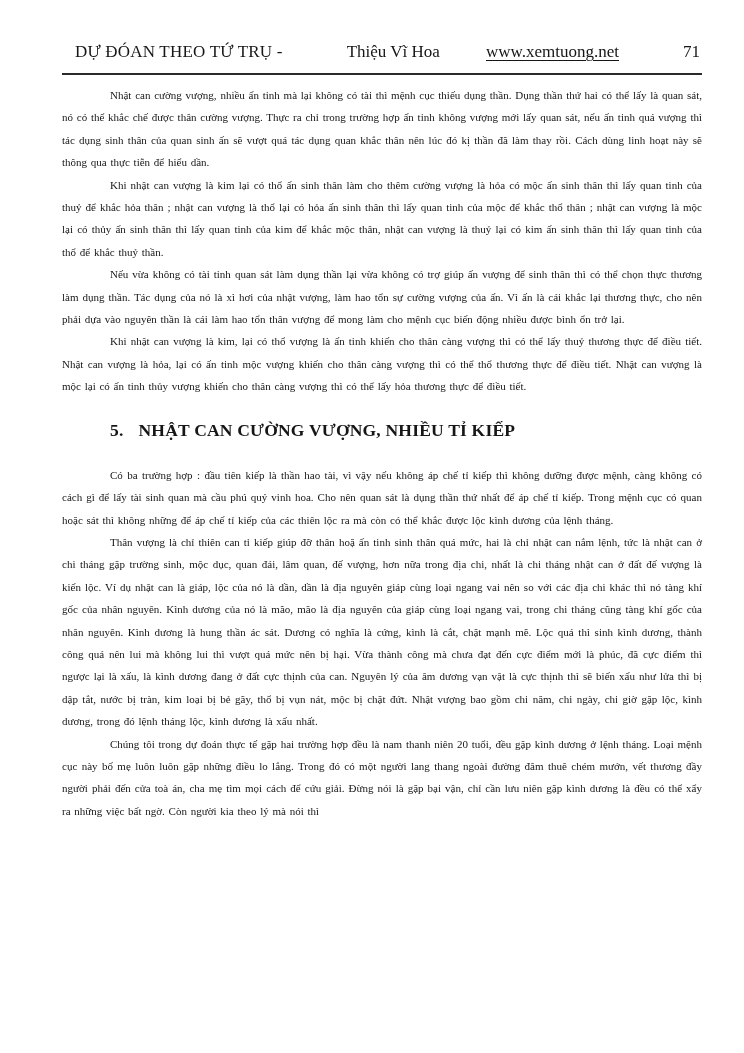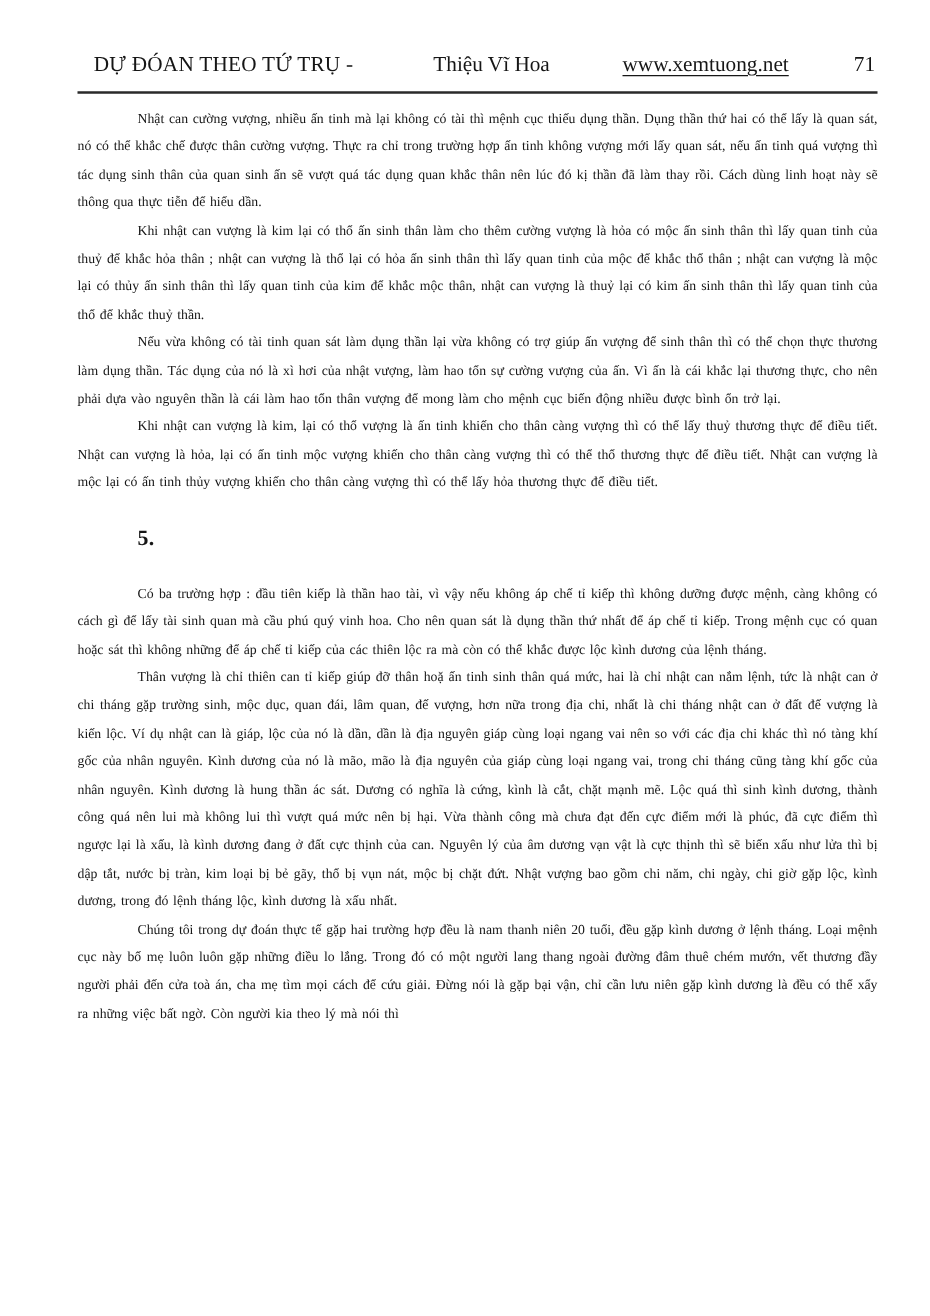--- a/index.html
+++ b/index.html
@@ -22,25 +22,25 @@
     display: flex;
     align-items: baseline;
     font-size: 17px;
     white-space: nowrap;
     padding-left: 13px;
   }
   .hdr-title { letter-spacing: 0.2px; }
   .hdr-author { margin-left: 64px; }
   .hdr-site {
     margin-left: auto;
-    margin-right: 36px;
+    margin-right: 64px;
     text-decoration: underline;
     text-underline-offset: 3px;
   }
-  .hdr-pagenum { margin-right: 2px; margin-left: 16px; }
+  .hdr-pagenum { margin-right: 2px; }
   .header-rule {
     border: none;
     border-top: 2px solid #2a2a2a;
     margin: 11px 0 0 0;
   }
   .body-text {
     margin-top: 9px;
   }
   .body-p {
     margin: 0;
@@ -75,20 +75,21 @@
   <hr class="header-rule">
 
   <div class="body-text">
     <p class="body-p">Nhật can cường vượng, nhiều ấn tinh mà lại không có tài thì mệnh cục thiếu dụng thần. Dụng thần thứ hai có thể lấy là quan sát, nó có thể khắc chế được thân cường vượng. Thực ra chỉ trong trường hợp ấn tinh không vượng mới lấy quan sát, nếu ấn tinh quá vượng thì tác dụng sinh thân của quan sinh ấn sẽ vượt quá tác dụng quan khắc thân nên lúc đó kị thần đã làm thay rồi. Cách dùng linh hoạt này sẽ thông qua thực tiễn để hiểu dần.</p>
     <p class="body-p">Khi nhật can vượng là kim lại có thổ ấn sinh thân làm cho thêm cường vượng là hỏa có mộc ấn sinh thân thì lấy quan tinh của thuỷ để khắc hỏa thân ; nhật can vượng là thổ lại có hỏa ấn sinh thân thì lấy quan tinh của mộc để khắc thổ thân ; nhật can vượng là mộc lại có thủy ấn sinh thân thì lấy quan tinh của kim để khắc mộc thân, nhật can vượng là thuỷ lại có kim ấn sinh thân thì lấy quan tinh của thổ để khắc thuỷ thần.</p>
     <p class="body-p">Nếu vừa không có tài tinh quan sát làm dụng thần lại vừa không có trợ giúp ấn vượng để sinh thân thì có thể chọn thực thương làm dụng thần. Tác dụng của nó là xì hơi của nhật vượng, làm hao tổn sự cường vượng của ấn. Vì ấn là cái khắc lại thương thực, cho nên phải dựa vào nguyên thần là cái làm hao tổn thân vượng để mong làm cho mệnh cục biến động nhiều được bình ổn trở lại.</p>
     <p class="body-p">Khi nhật can vượng là kim, lại có thổ vượng là ấn tinh khiến cho thân càng vượng thì có thể lấy thuỷ thương thực để điều tiết. Nhật can vượng là hỏa, lại có ấn tinh mộc vượng khiến cho thân càng vượng thì có thể thổ thương  thực để điều tiết. Nhật can vượng là mộc lại có ấn tinh thủy vượng khiến cho thân càng vượng thì có thể lấy hỏa thương thực để điều tiết.</p>
 
     <h2 class="section-heading">
       <span class="sec-num">5.</span>
+      <span class="sec-title">NHẬT CAN CƯỜNG VƯỢNG, NHIỀU TỈ  KIẾP</span>
     </h2>
 
     <p class="body-p">Có ba trường hợp : đầu tiên kiếp là thần hao tài, vì vậy nếu không áp chế tỉ kiếp thì không dưỡng được mệnh, càng không có cách gì để lấy tài sinh quan mà cầu phú quý vinh hoa. Cho nên quan sát là dụng thần thứ nhất để áp chế tỉ kiếp. Trong mệnh cục có quan hoặc sát thì không những để áp chế tỉ kiếp của các thiên lộc ra mà còn có thể khắc được lộc kình dương của lệnh tháng.</p>
     <p class="body-p">Thân vượng là chỉ thiên can tỉ kiếp giúp đỡ thân hoặ ấn tinh sinh thân quá mức, hai là chỉ nhật can nắm lệnh, tức là nhật can ở chi tháng gặp trường sinh, mộc dục, quan đái, lâm quan, đế vượng, hơn nữa trong địa chi, nhất là chi tháng nhật can ở đất đế vượng là kiến lộc. Ví dụ nhật can là giáp, lộc của nó là dần, dần là địa nguyên giáp cùng loại ngang vai nên so với các địa chi khác thì nó tàng khí gốc của nhân nguyên. Kình dương của nó là mão, mão là địa nguyên của giáp cùng loại ngang vai, trong chi tháng cũng tàng khí gốc của nhân nguyên. Kình dương là hung thần ác sát. Dương có nghĩa là cứng, kình là cắt, chặt mạnh mẽ. Lộc quá thì sinh kình dương, thành công quá nên lui mà không lui thì vượt quá mức nên bị hại. Vừa thành công mà chưa đạt đến cực điểm mới là phúc, đã cực điểm thì ngược lại là xấu, là kình dương đang ở đất cực thịnh của can. Nguyên lý của âm dương vạn vật là cực thịnh thì sẽ biến xấu như lửa thì bị dập tắt, nước bị tràn, kim loại bị bẻ gãy, thổ bị vụn nát, mộc bị chặt  đứt. Nhật vượng bao gồm chi năm, chi ngày, chi giờ gặp lộc, kình dương, trong đó lệnh tháng lộc, kình dương là xấu nhất.</p>
     <p class="body-p">Chúng tôi trong dự đoán thực tế gặp hai trường hợp đều là nam thanh niên 20 tuổi, đều gặp kình dương ở lệnh tháng. Loại mệnh cục này bố mẹ luôn luôn gặp những điều lo lắng. Trong đó có một người lang thang ngoài đường đâm thuê chém mướn, vết thương đầy người phải đến cửa toà án, cha mẹ tìm mọi cách để cứu giải. Đừng nói là gặp bại vận, chỉ cần lưu niên gặp kình dương là đều có thể xẩy ra những việc bất ngờ. Còn người kia theo lý mà nói thì</p>
   </div>
 
 </div>
 
 </body></html>

